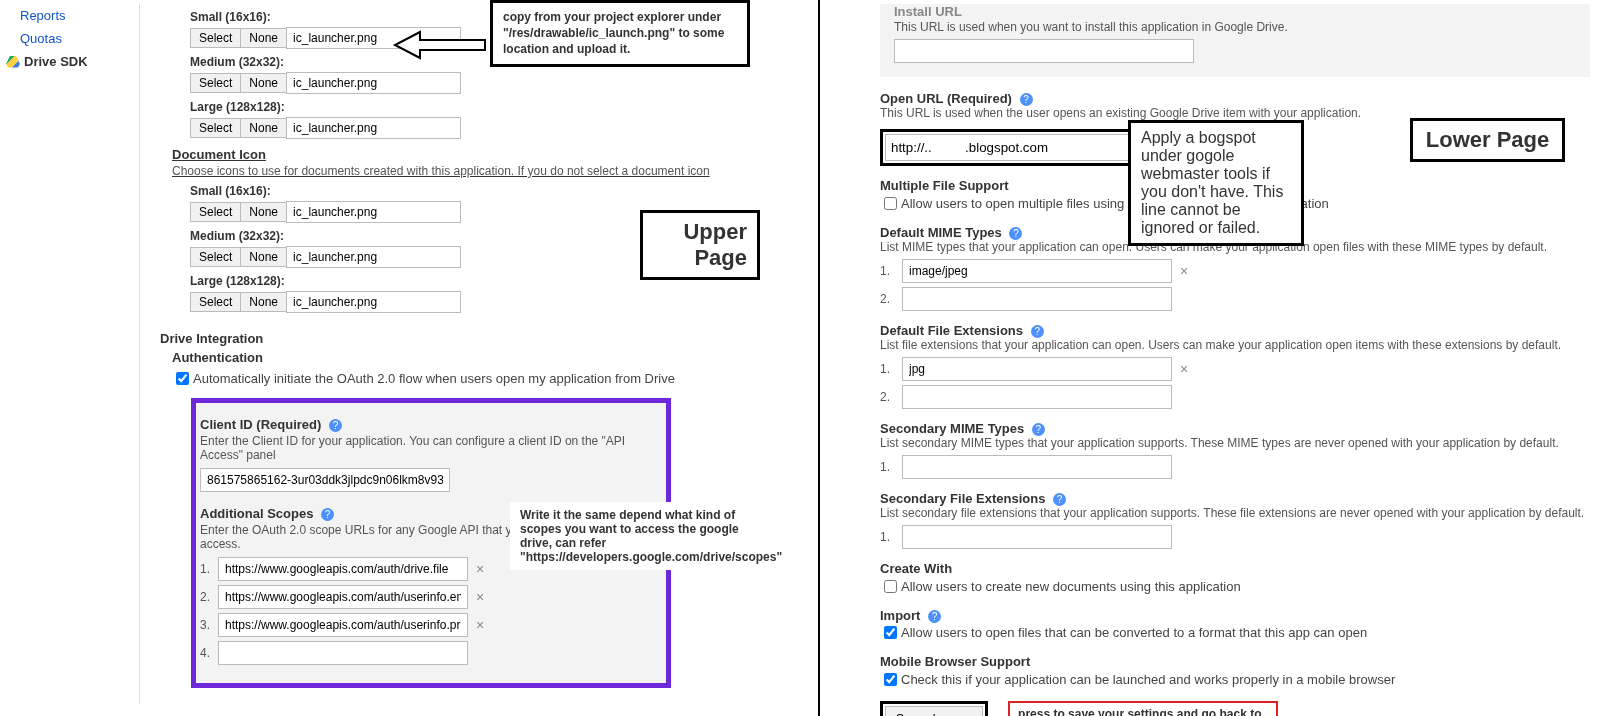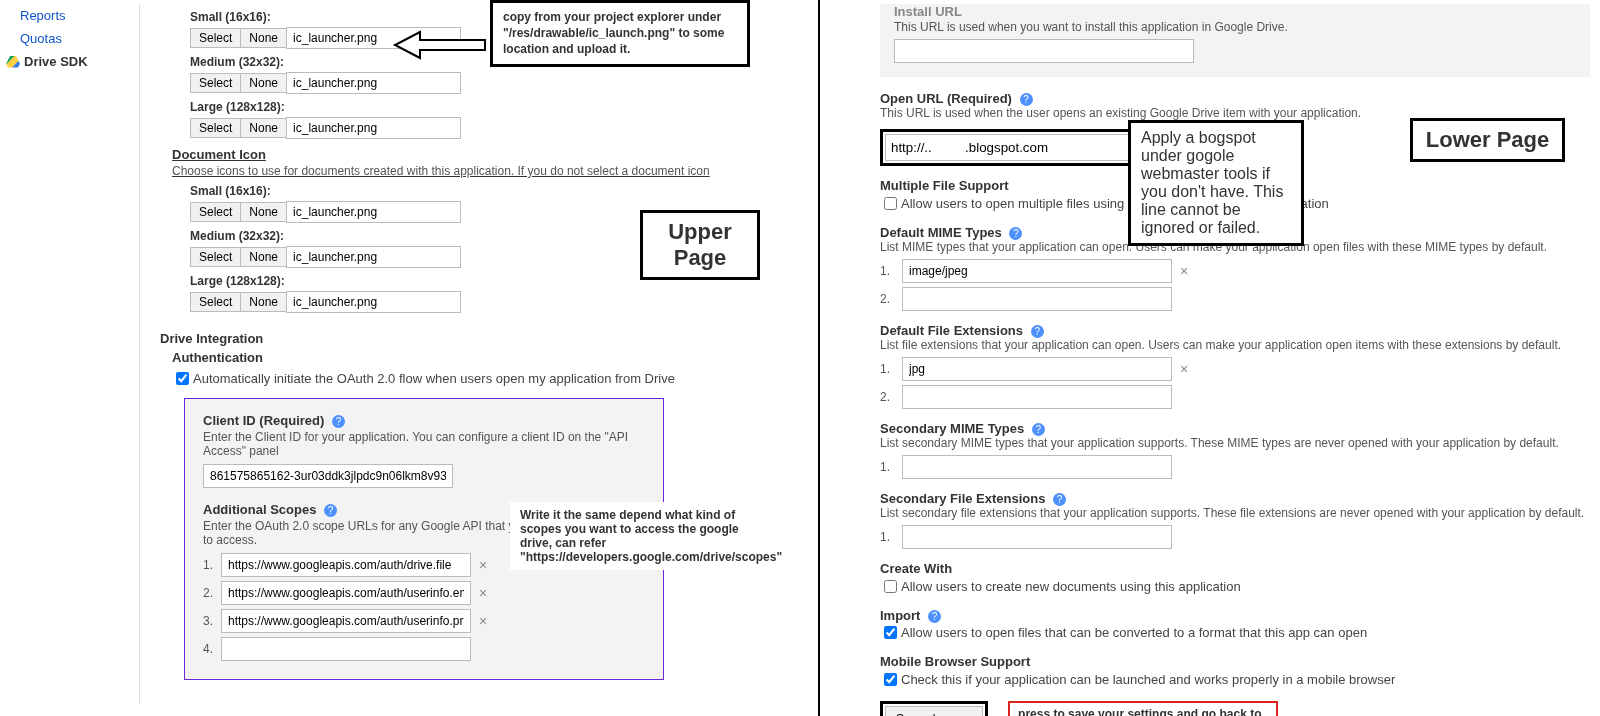--- a/index.html
+++ b/index.html
@@ -58,22 +58,22 @@
   }
   .btn + .btn { border-left: none; }
   .file-field {
     border: 1px solid #bbb; padding: 3px 6px;
     width: 175px; font-size: 12px; margin-left: -1px;
   }
   .drive-head { font-weight: bold; margin: 18px 0 4px; }
   .auth-sub { font-weight: bold; margin: 4px 0 4px 12px; font-size:13px;}
   .checkbox-row { margin-left: 12px; display: flex; align-items: center; font-size: 13px; color: #444;}
   .grey-panel {
-    background: #f3f3f3; border: 1px solid #6d28d9;
-    padding: 14px 18px; margin: 10px 0 0 24px; width: 480px;
+    background: #f3f3f3; border: 5px solid #6d28d9;
+    padding: 14px 4px; margin: 10px 0 0 31px; width: 480px;
   }
   .panel-label { font-weight: bold; font-size: 13px; }
   .help-icon {
     display: inline-block; width: 13px; height: 13px;
     border-radius: 50%; background: #4d90fe; color: #fff;
     font-size: 10px; text-align: center; line-height: 13px;
     margin-left: 4px;
   }
   .panel-desc { font-size: 12px; color: #555; margin: 2px 0 6px;}
   .textin {
@@ -81,21 +81,21 @@
     font-size: 12px; width: 250px;
   }
   .scope-row { display: flex; align-items: center; margin-bottom: 4px;}
   .scope-num { width: 18px; font-size: 12px; color:#555;}
   .rm-x { color: #888; margin-left: 8px; cursor: pointer; font-size:14px;}
   .anno-box {
     border: 3px solid #000; padding: 6px 10px;
     font-size: 13px; font-weight: bold; position: absolute;
     background: #fff;
   }
-  .anno-box.upper { top: 210px; left: 640px; width: 120px; text-align: center; font-size: 22px;}
+  .anno-box.upper { top: 210px; left: 640px; width: 120px; text-align: right; font-size: 22px;}
   .anno-box.copy { top: 0px; left: 490px; width: 260px; font-size: 12px; line-height:1.35;}
   .anno-box.scopes { top: 502px; left: 510px; width: 260px; font-size: 12px; border:none;}
   .arrow {
     position: absolute; top: 30px; left: 390px;
     width: 100px; height: 30px;
   }
   .anno-box.lower { top: 118px; right: 35px; width: 155px; text-align: center; font-size: 22px;}
   .anno-box.bogspot { top: 120px; left: 1128px; width: 176px; font-size: 16px; font-weight:normal;}
   .save-wrap { display:flex; align-items:flex-start; margin-top:8px;}
   .save-btn-box { border: 3px solid #000; padding: 2px; display:inline-block;}

